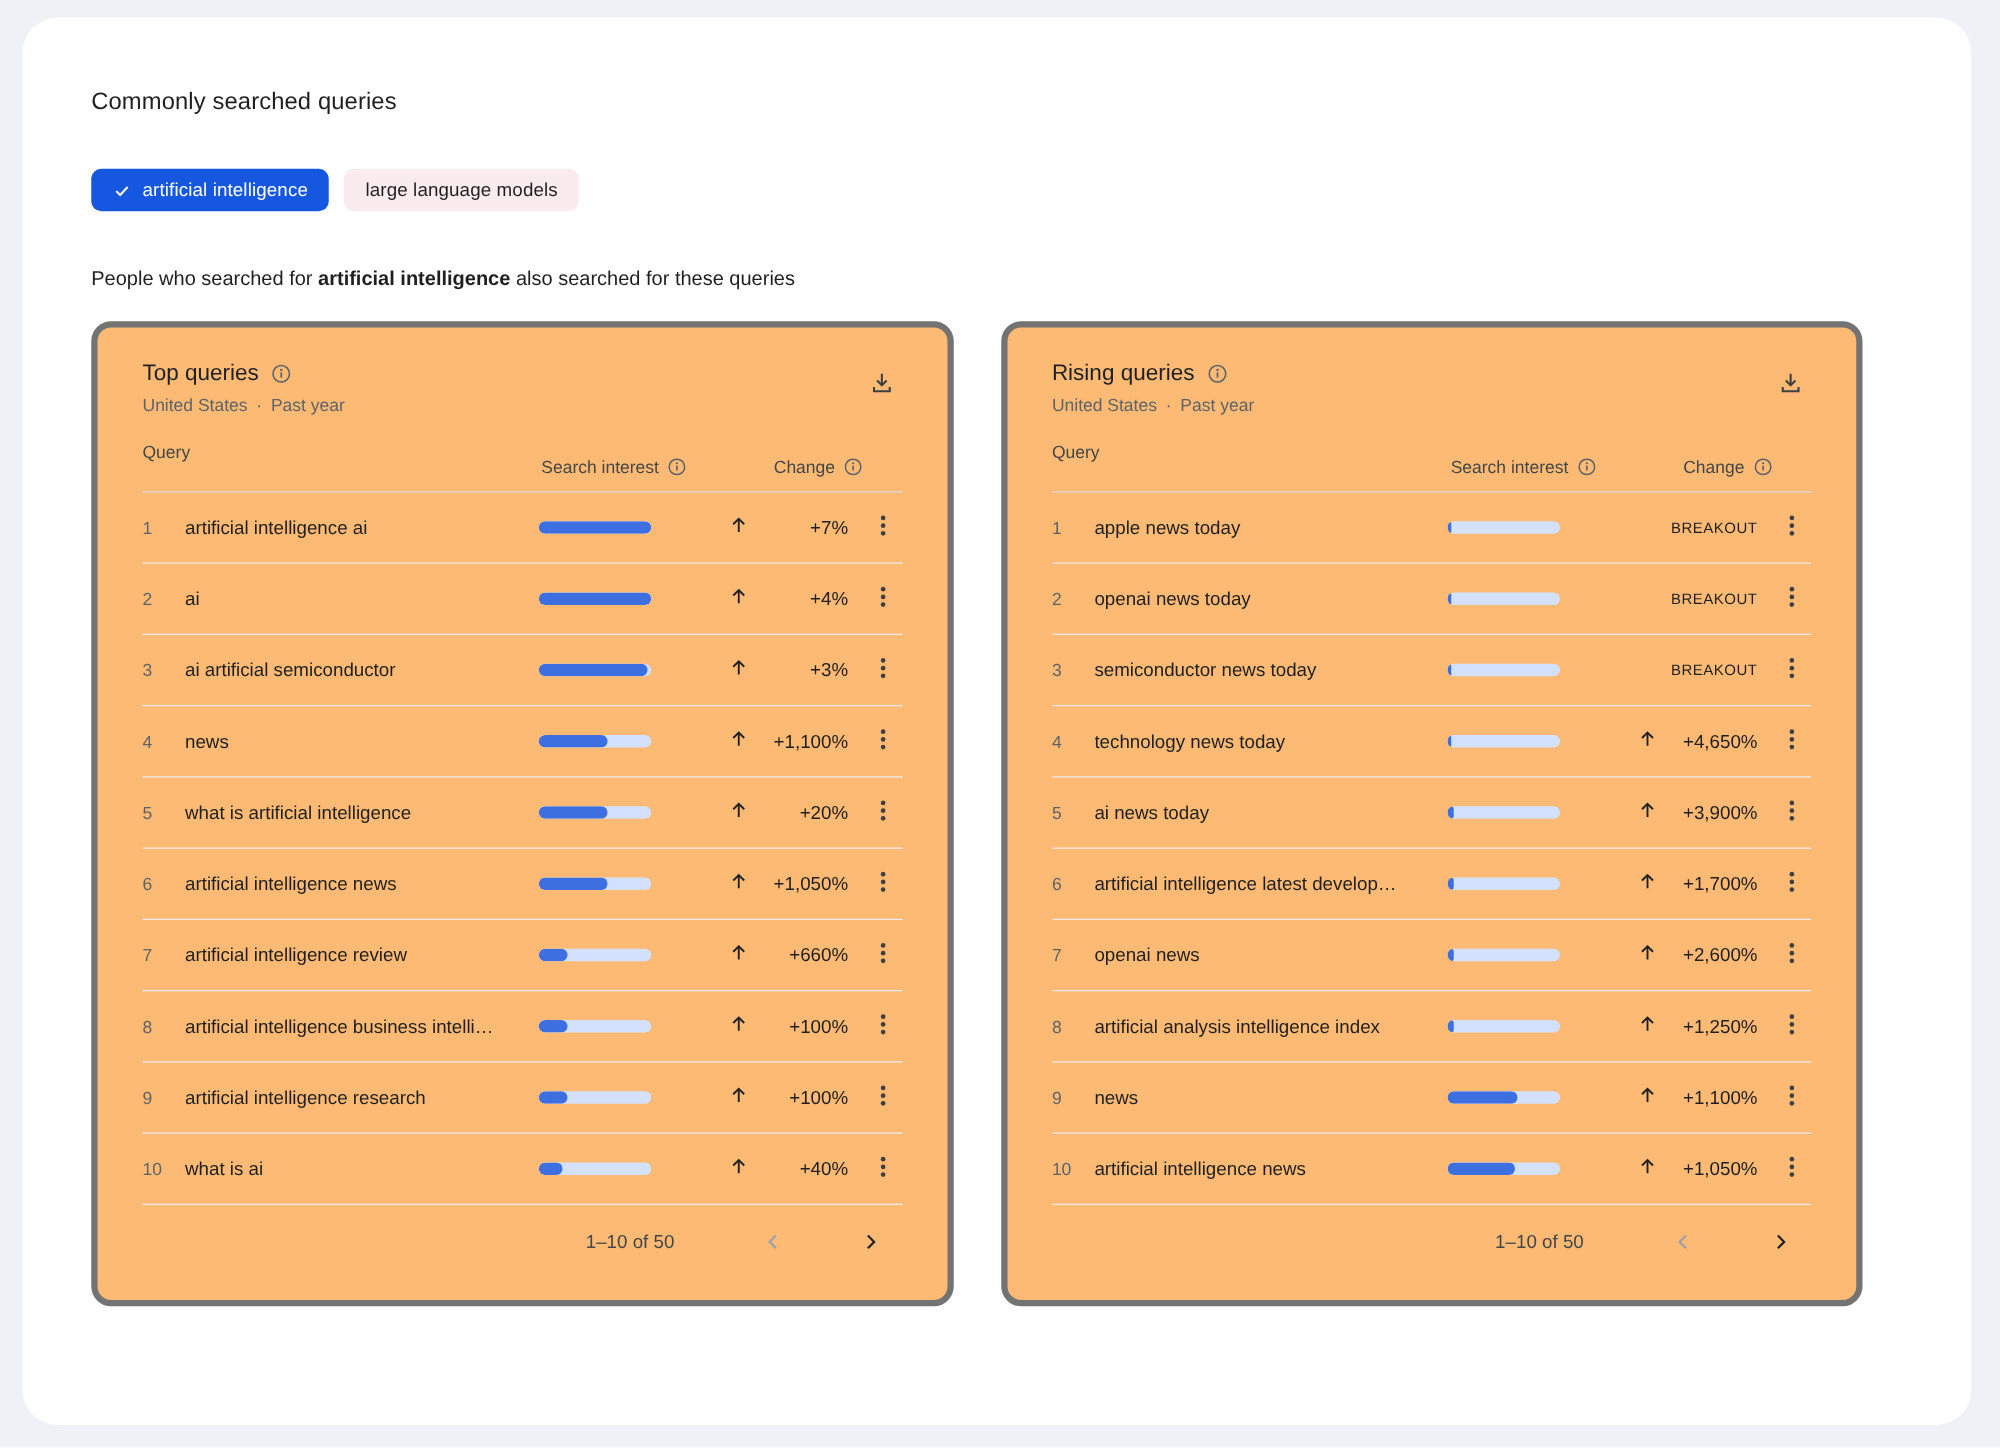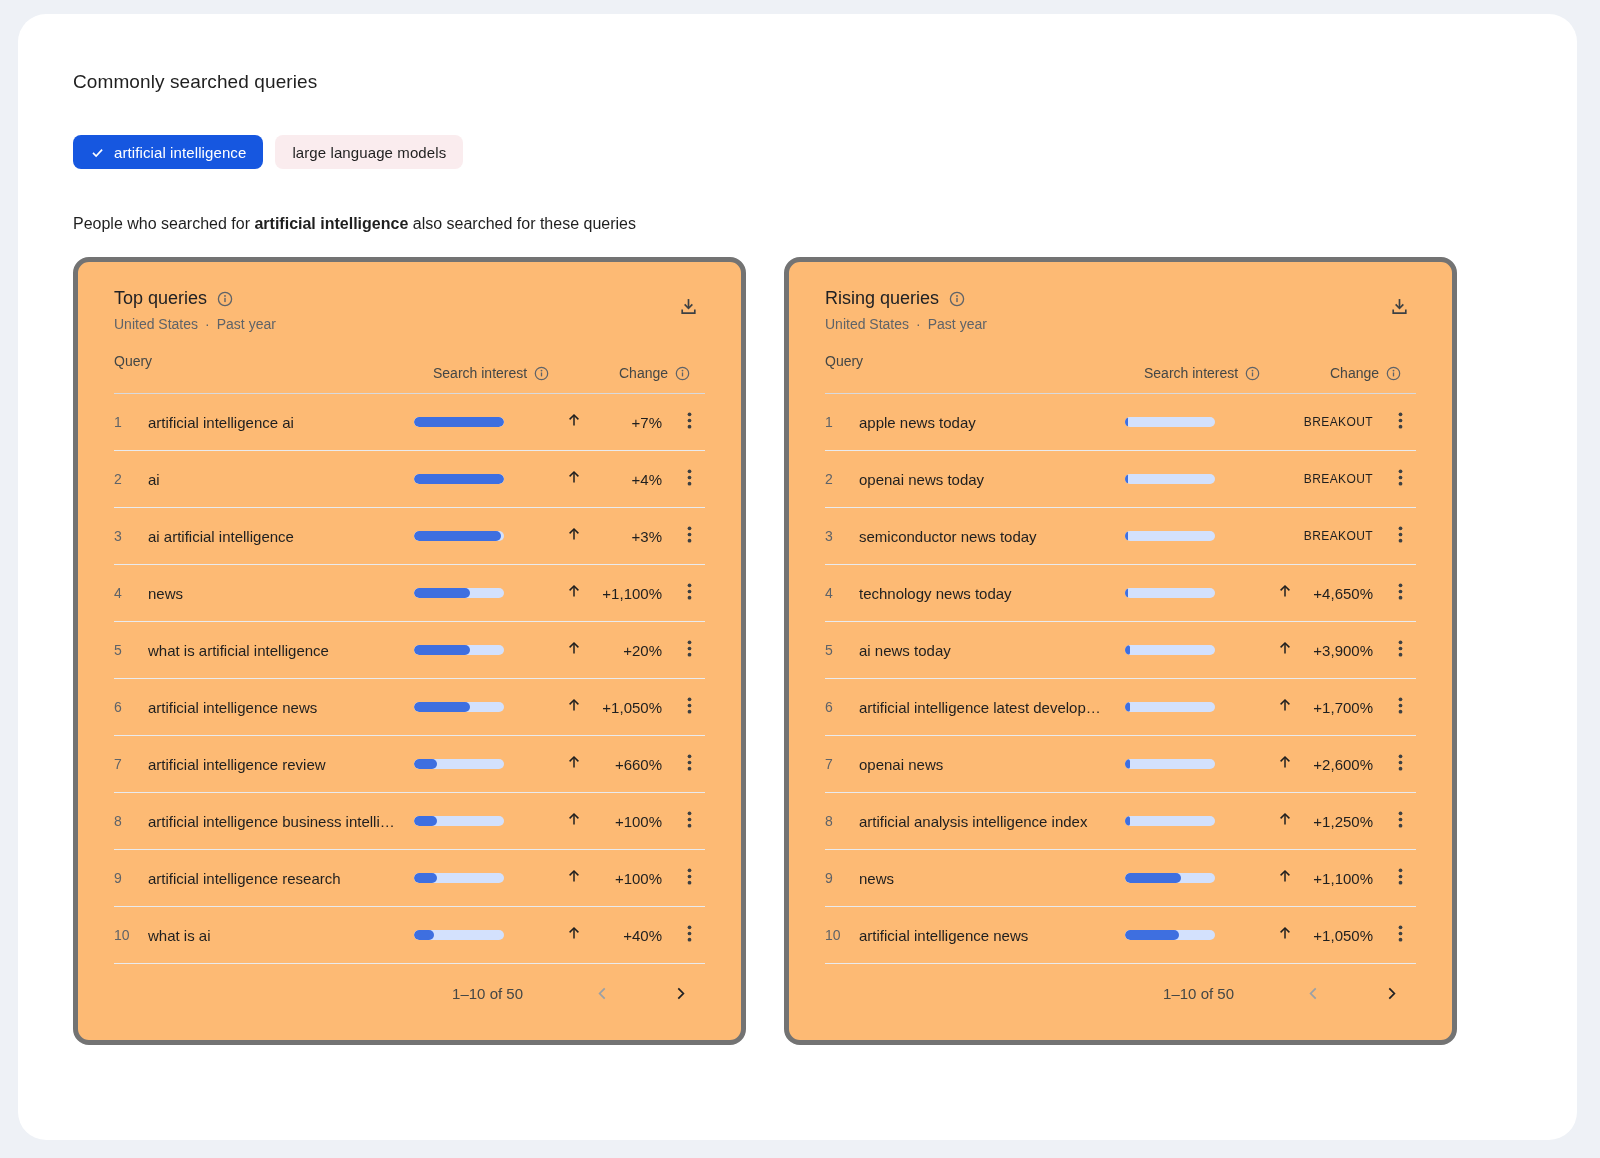--- a/index.html
+++ b/index.html
@@ -8,21 +8,21 @@
     background:#eef1f6;
     font-family:"Liberation Sans","DejaVu Sans",sans-serif;
     color:#1f1f1f;
     position:relative;
     overflow:hidden;
   }
   .surface {
     position:absolute; left:18px; top:14px;
     width:1559px; height:1126px;
     background:#ffffff; border-radius:28px;
-    padding:57px 120px 0 55px;
+    padding:57px 87px 0 55px;
   }
   .page-title { font-size:19px; font-weight:500; color:#1f1f1f; letter-spacing:.1px; }
 
   .chips { display:flex; gap:12px; margin-top:42px; }
   .chip {
     height:34px; border:none; border-radius:8px;
     display:inline-flex; align-items:center; gap:9px;
     padding:0 17px; font-size:15px; cursor:pointer;
     font-family:inherit; letter-spacing:.1px;
   }
@@ -181,21 +181,21 @@
             <button class="kebab-btn">
               <span><svg width="15" height="17" viewBox="0 0 4 16" fill="#3c4043">
                   <circle cx="2" cy="2.2" r="1.75"></circle>
                   <circle cx="2" cy="8" r="1.75"></circle>
                   <circle cx="2" cy="13.8" r="1.75"></circle>
                 </svg></span>
             </button>
           </div>
           <div class="trow">
             <span class="rank">3</span>
-            <span class="query">ai artificial intelligence</span>
+            <span class="query">ai artificial semiconductor</span>
             <span class="bar">
               <span class="fill" style="width:97%"></span>
             </span>
             <span class="change">
               <span><svg width="16" height="16" viewBox="0 0 16 16" fill="none" stroke="#1f1f1f" stroke-width="1.5">
                   <path d="M8 13.6V3.2"></path>
                   <path d="M3.6 7.4 8 3l4.4 4.4"></path>
                 </svg></span>
               <span class="chval">+3%</span>
             </span>

